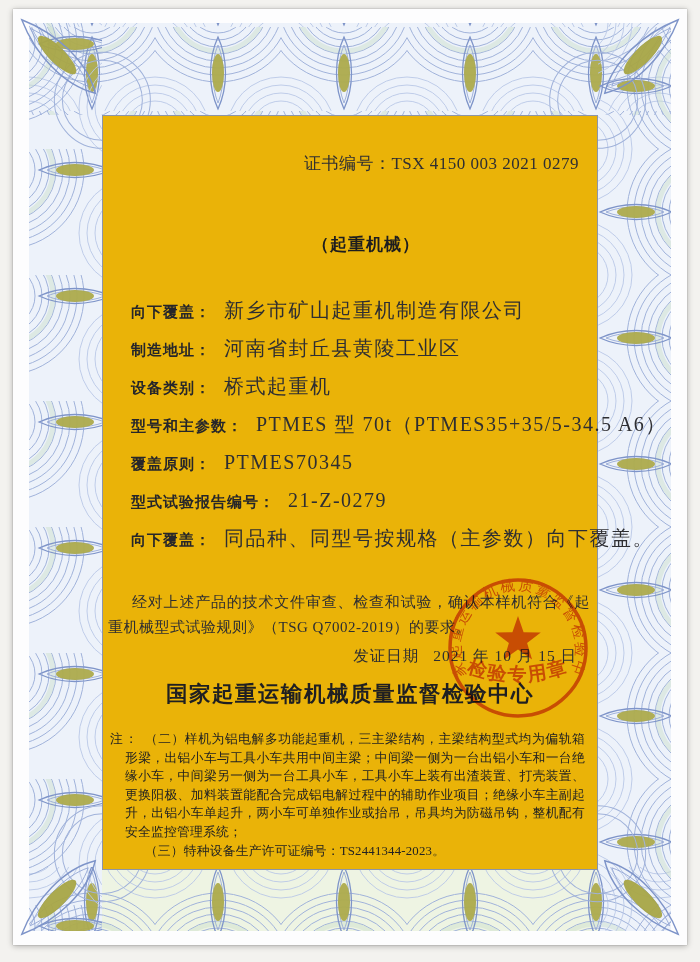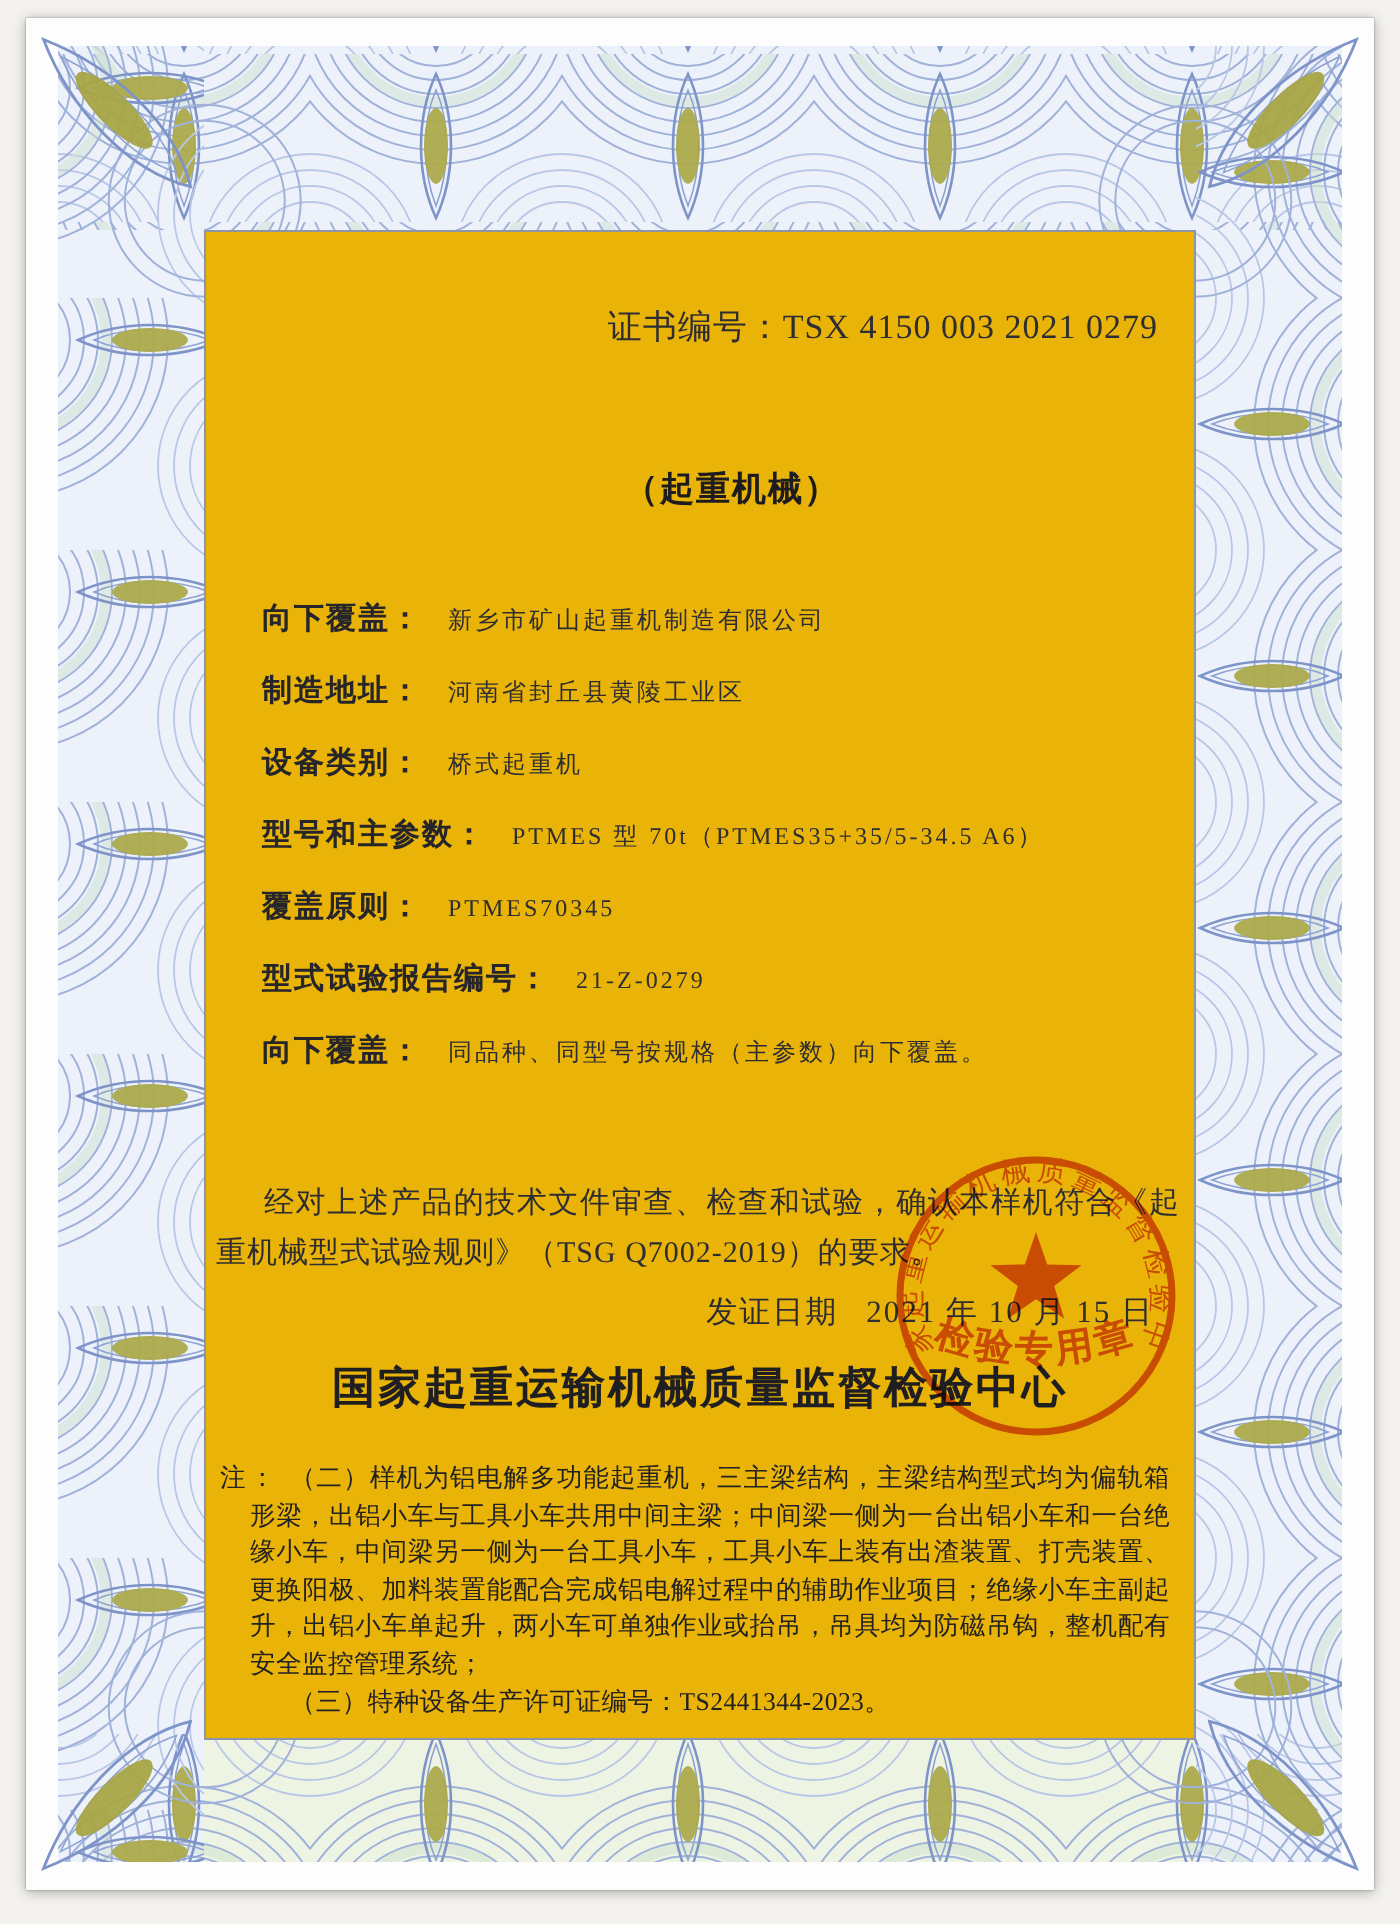--- a/index.html
+++ b/index.html
@@ -30,21 +30,21 @@
     font-size:24.5px;letter-spacing:1.5px;color:#1d1d1f;
   }
   .subtitle{
     top:117px;left:0;right:0;text-align:center;
     font-family:"Liberation Sans", sans-serif;font-weight:700;
     font-size:17px;letter-spacing:1px;color:#1d1d1f;padding-left:32px;
   }
   .fields{top:186px;left:28px;right:14px;position:absolute;}
   .frow{position:static;display:block;margin-bottom:20px;line-height:16px;white-space:nowrap;}
   .flabel{position:static;font-weight:700;font-size:15px;letter-spacing:1px;margin-right:13px;color:#26262a;}
-  .fvalue{position:static;font-size:12px;letter-spacing:1.5px;}
+  .fvalue{position:static;font-size:20px;letter-spacing:1.5px;}
   .statement{
     top:474px;left:5px;right:7px;
     font-size:15px;line-height:25px;letter-spacing:.5px;
     text-indent:1.6em;text-align:justify;
   }
   .dateline{top:530px;right:20px;font-size:15.5px;letter-spacing:1px;white-space:nowrap;position:absolute;}
   .dateline span{position:static;}
   .dateline .gap{display:inline-block;width:14px;}
   .issuer{
     top:563px;left:0;right:0;text-align:center;

